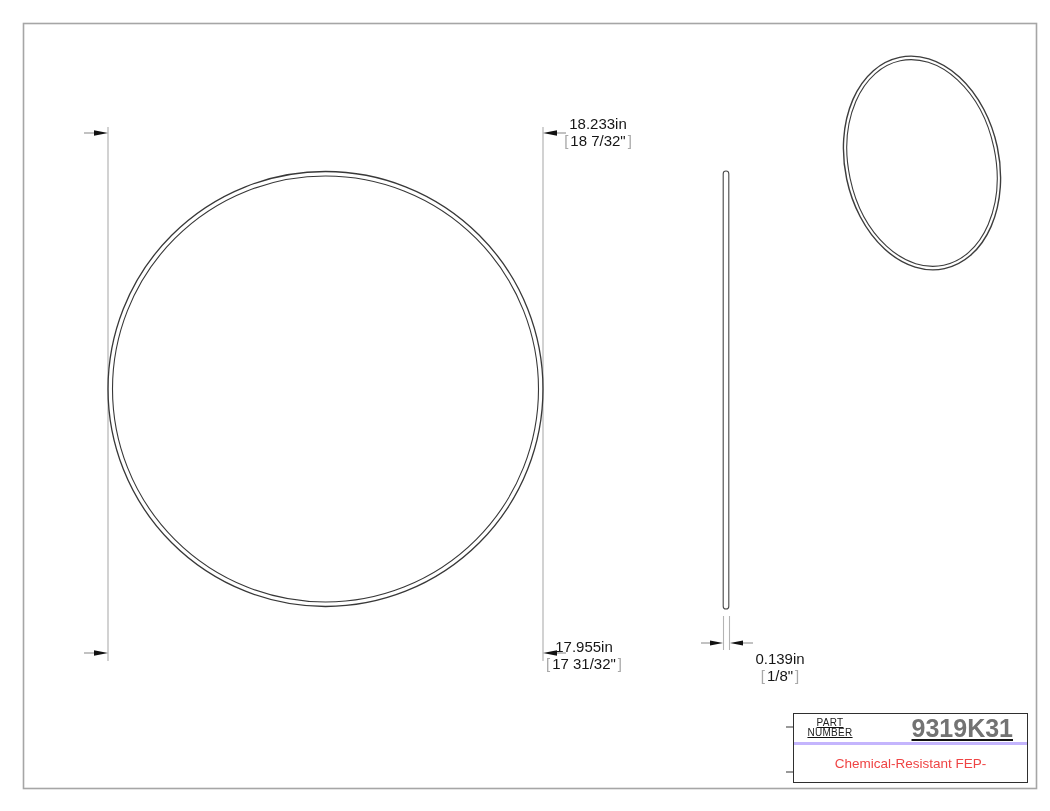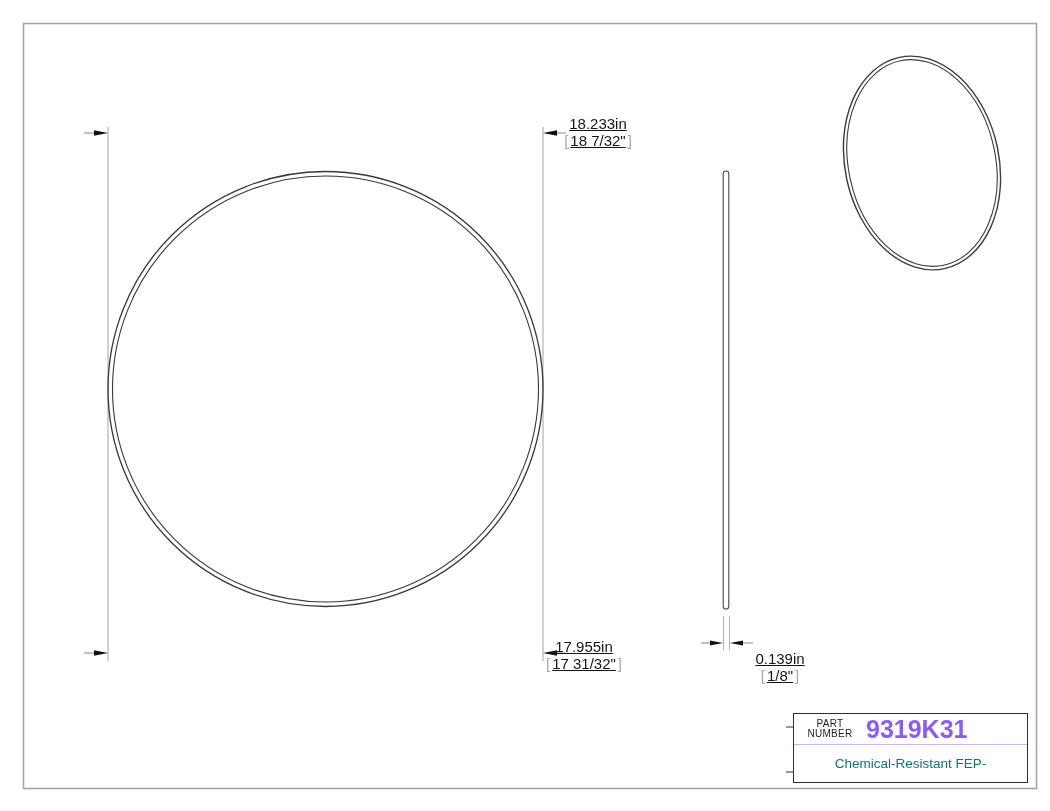--- a/index.html
+++ b/index.html
@@ -11,61 +11,61 @@
     overflow:hidden;
   }
   #drawing-svg{position:absolute;left:0;top:0;}
   .dim{
     position:absolute;
     text-align:center;
     font-size:15px;
     line-height:17px;
     color:#161616;
     white-space:nowrap;
-    text-decoration:underline;
   }
   .dim .frac{color:#161616;}
   .bk{color:#a8a8a8;padding:0 2px;}
   .title-block{
     position:absolute;
     left:793px;top:713px;width:235px;height:70px;
     border:1px solid #2f2f2f;
     box-sizing:border-box;
     background:#ffffff;
     color:#111;
   }
   .tb-row1{
     height:31px;
-    border-bottom:1px solid #c4b5fd;
+    border-bottom:3px solid #c4b5fd;
     display:flex;align-items:center;
     box-sizing:border-box;
+    text-decoration:underline;
   }
   .tb-label{
     width:72px;
     text-align:center;
     font-size:10px;
     line-height:10.5px;
     color:#222;
     letter-spacing:0.3px;
   }
   .tb-number{
     flex:1;
-    text-align:left;
+    text-align:right;
     font-size:25px;
     font-weight:bold;
-    color:#8b5cf6;
+    color:#737373;
     padding-right:14px;
   }
   .tb-row2{
     height:37px;
     display:flex;flex-direction:column;justify-content:center;
     text-align:center;
     font-size:13.5px;
     line-height:15.5px;
-    color:#0f766e;
+    color:#ef4444;
   }
 </style>
 </head>
 <body>
 
 <div id="stage">
 
   <svg id="drawing-svg" width="1050" height="811" viewBox="0 0 1050 811">
 
     <rect x="23.5" y="23.5" width="1013" height="765" fill="none" stroke="#a6a6a6" stroke-width="1.6"></rect>

